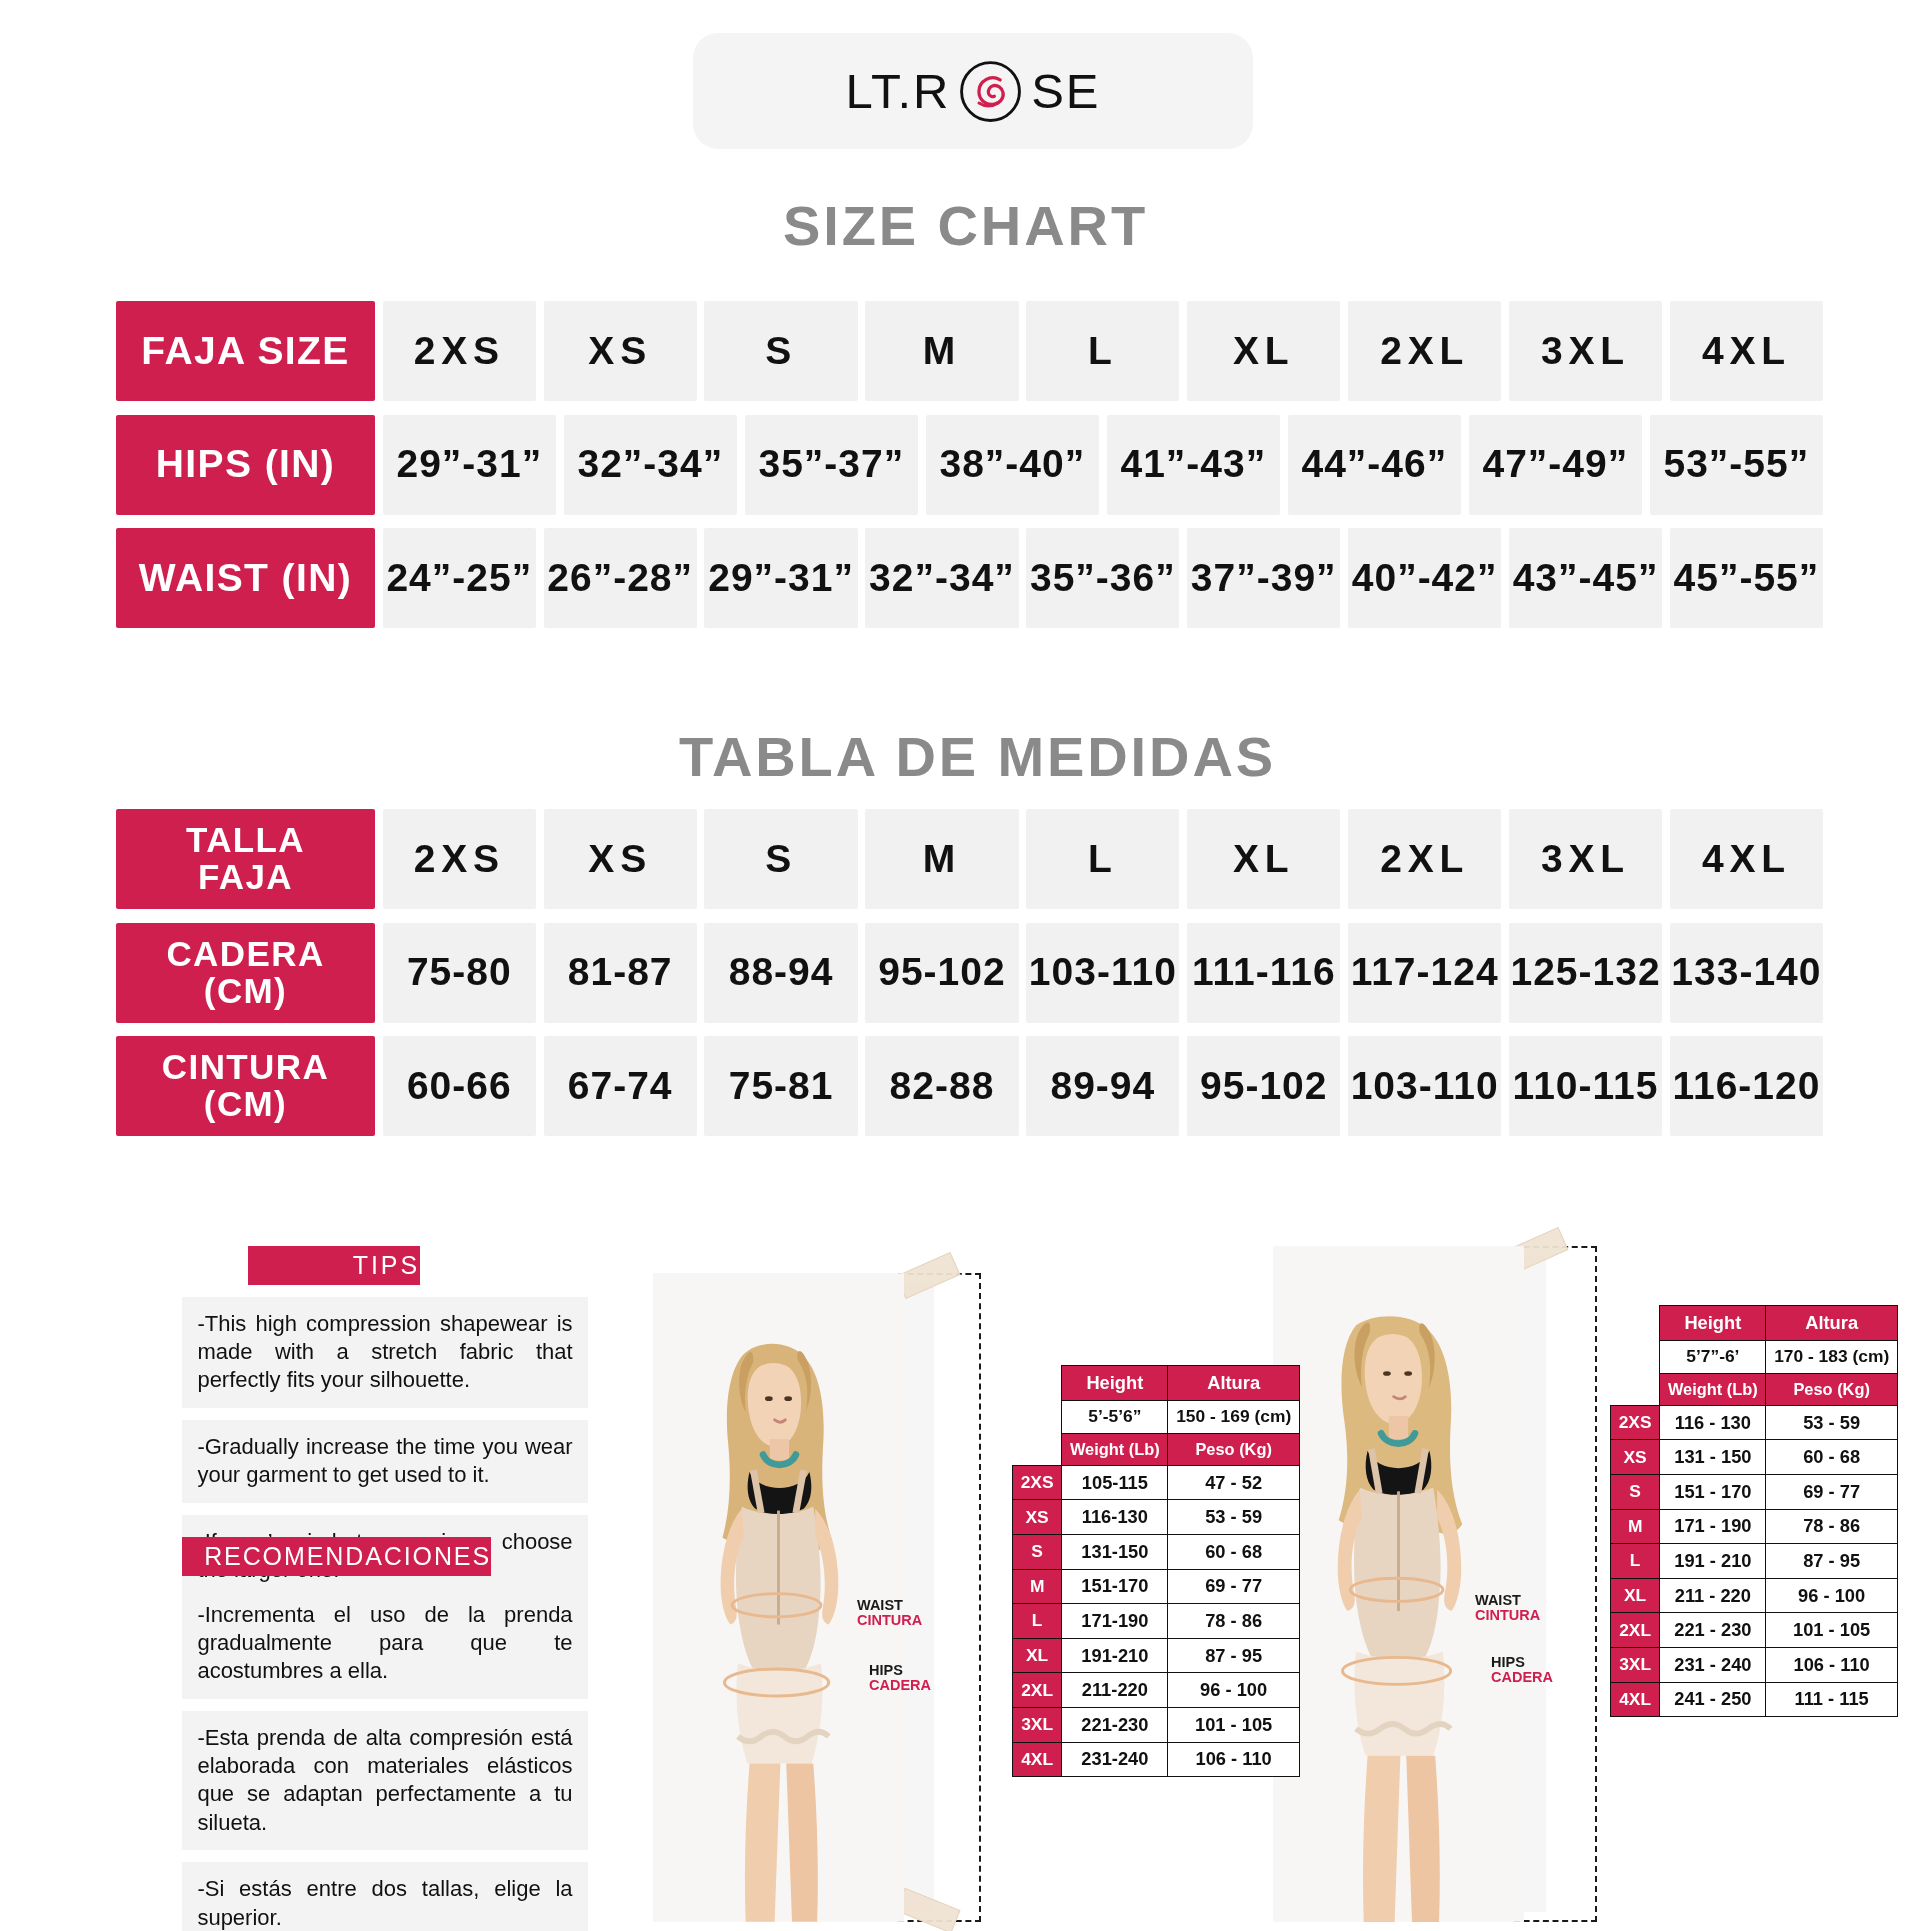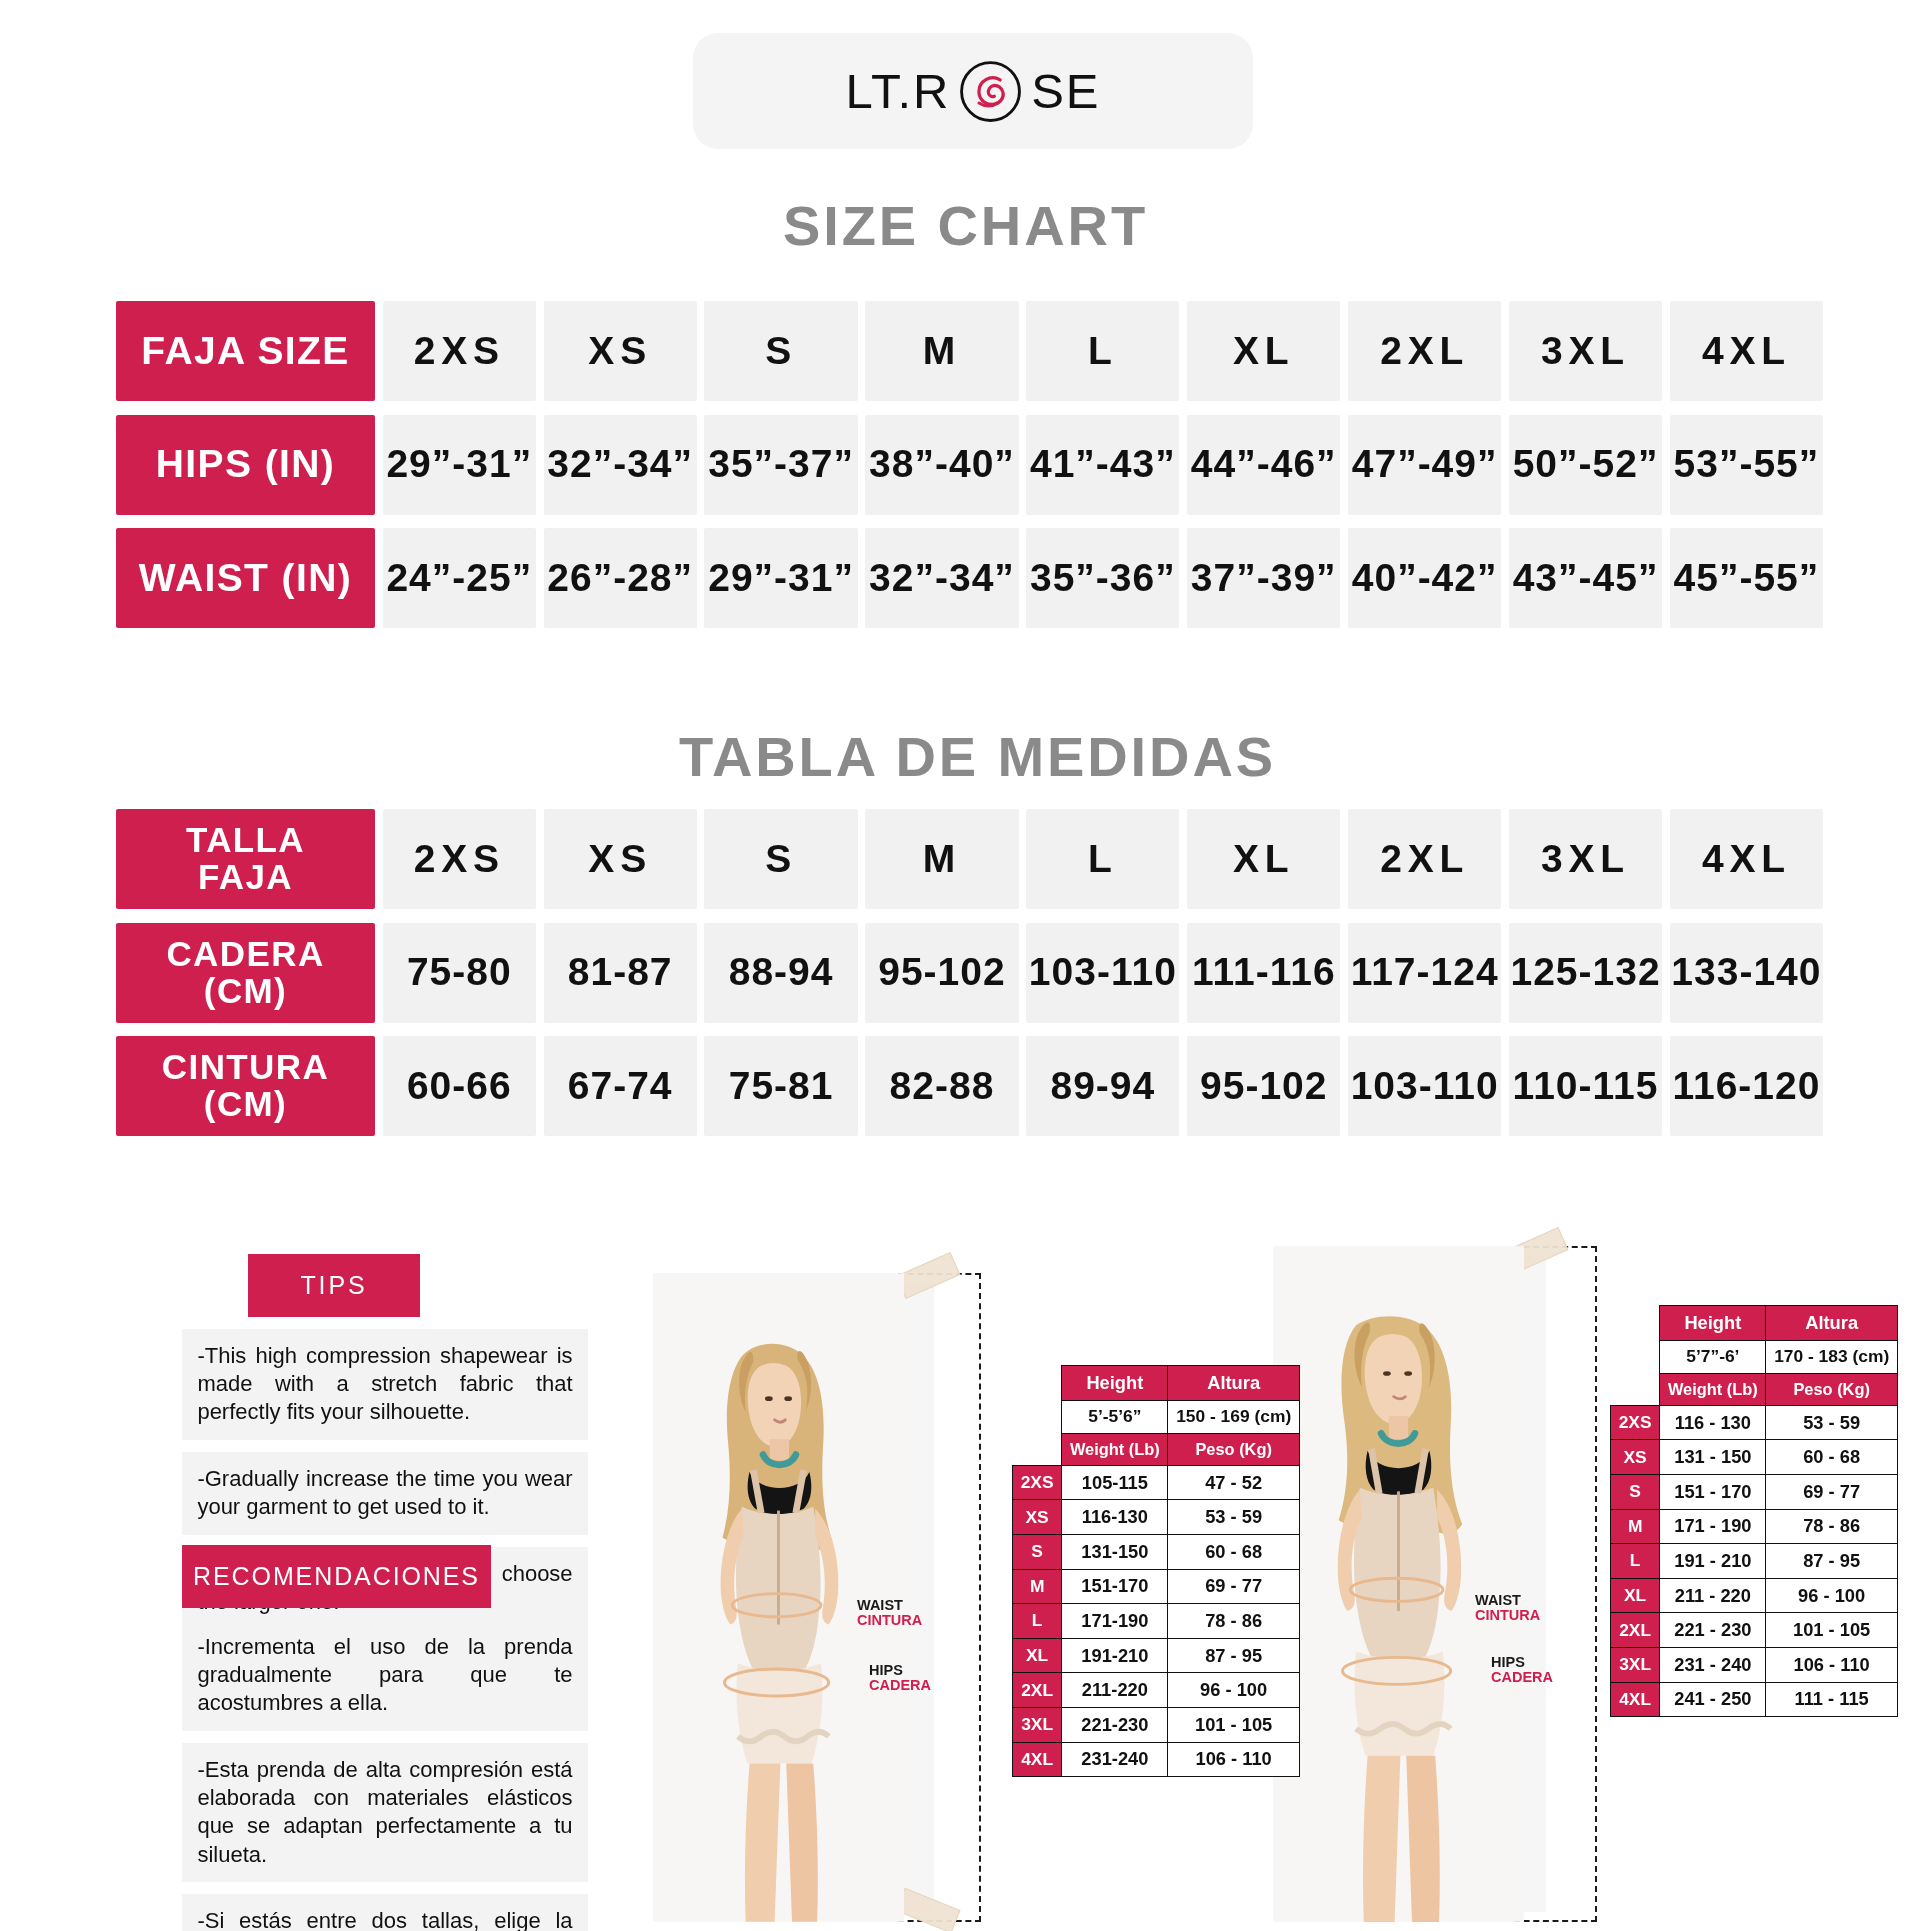--- a/index.html
+++ b/index.html
@@ -75,24 +75,23 @@
     letter-spacing: 1.4px;
   }
   .bcell.val { flex: 1 1 0; min-width: 0; font-size: 39px; }
   .bcell.sizelbl { flex: 1 1 0; letter-spacing: 5.8px; }
 
   
   .tipcol { position: absolute; left: 182px; top: 1246px; width: 406px; }
   .tip-badge {
     background: #cf1f4f; color: #fff;
     font-size: 25px; letter-spacing: 2.9px;
-    padding: 17px 0; text-align: center;
+    padding: 5px 0; text-align: right;
     width: 172px; margin-left: 66px;
     font-family: "Liberation Sans", sans-serif;
-    margin-top: 8px;
   }
   .tip-badge.wide { width: 309px; margin-left: 0; letter-spacing: 1.9px; }
   .tip-box {
     background: #f3f3f3;
     color: #111;
     font-size: 22px;
     line-height: 1.28;
     padding: 13.5px 15.4px;
     margin-top: 11.6px;
     text-align: justify;
@@ -200,21 +199,20 @@
     </div>
     <div class="brow">
       <div class="bcell head">HIPS (IN)</div>
       <div class="bcell val">29”-31”</div>
       <div class="bcell val">32”-34”</div>
       <div class="bcell val">35”-37”</div>
       <div class="bcell val">38”-40”</div>
       <div class="bcell val">41”-43”</div>
       <div class="bcell val">44”-46”</div>
       <div class="bcell val">47”-49”</div>
-      <div class="bcell val">50”-52”</div>
       <div class="bcell val">53”-55”</div>
     </div>
     <div class="brow">
       <div class="bcell head">WAIST (IN)</div>
       <div class="bcell val">24”-25”</div>
       <div class="bcell val">26”-28”</div>
       <div class="bcell val">29”-31”</div>
       <div class="bcell val">32”-34”</div>
       <div class="bcell val">35”-36”</div>
       <div class="bcell val">37”-39”</div>

